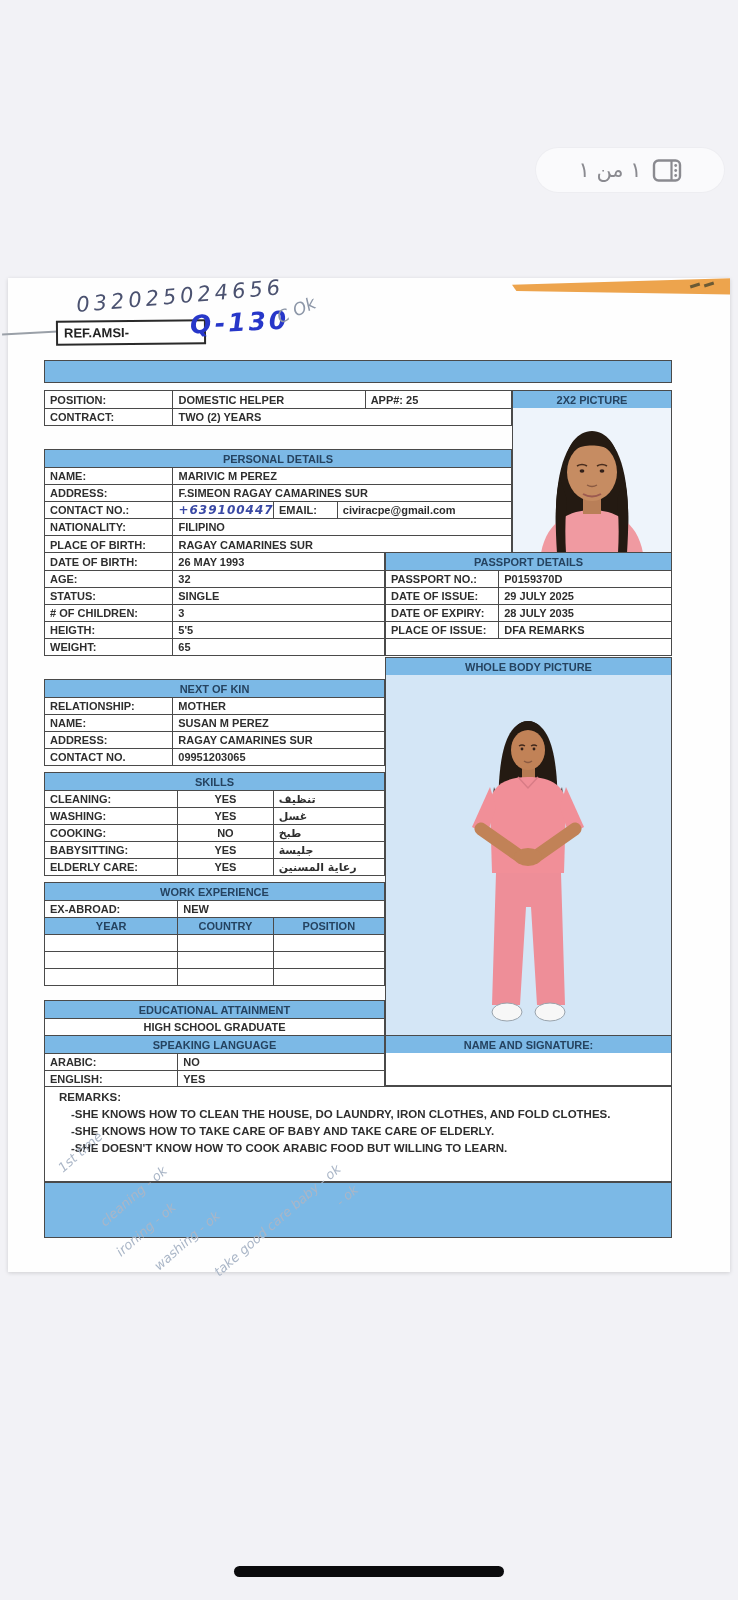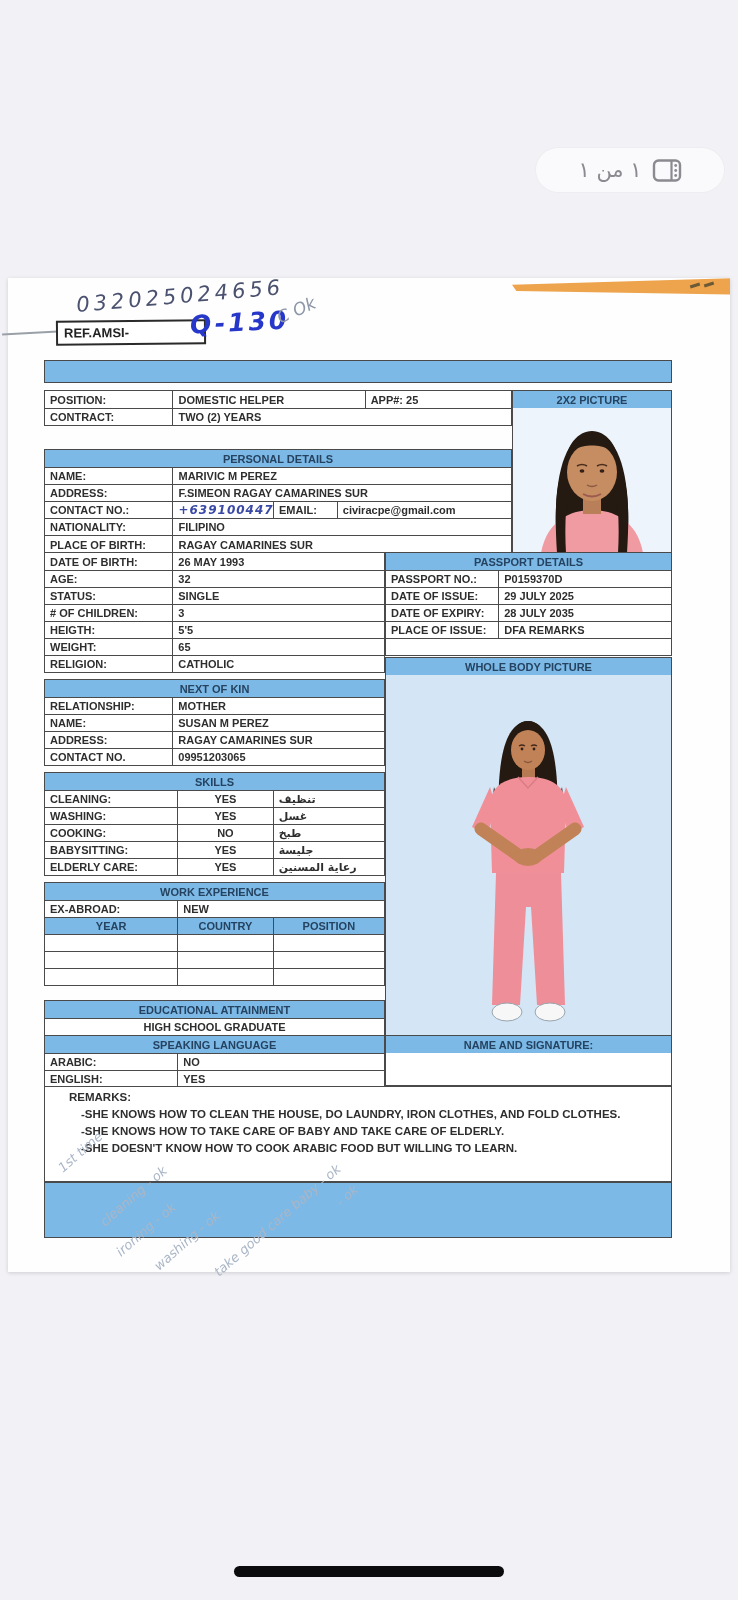--- a/index.html
+++ b/index.html
@@ -36,21 +36,21 @@
   .sec .hdrrow:first-child{border-top:none;}
   .band{background:#7cb9e6;}
   .center{justify-content:center;}
   .ar{justify-content:flex-end;font-family:"DejaVu Sans",sans-serif;font-weight:bold;font-size:11px;direction:rtl;}
   .w128{width:128px;}.w193{width:193px;}.w147{width:147px;}.w340{width:340px;}
   .w101{width:101px;}.w64{width:64px;}.w175{width:175px;}
   .w133{width:133px;}.w96{width:96px;}.w112{width:112px;}.w208{width:208px;}
   .w113{width:113px;}.w174{width:174px;}
   .hwphone{font-family:"DejaVu Sans",sans-serif;font-style:italic;color:#3a49a5;font-size:12px;font-weight:bold;letter-spacing:1px;}
   .photo{display:block;}
-  .remarks{padding:2px 24px;box-sizing:border-box;}
+  .remarks{padding:2px 14px;box-sizing:border-box;}
   .remarks .rl{font-weight:bold;font-size:11.5px;color:#2e2e2e;line-height:17px;white-space:nowrap;}
   .remarks .ind{padding-left:12px;}
 </style>
 </head>
 <body>
 
 <div class="pill">
   <span class="pill-text">١ من ١</span>
   <span style="display:flex;">
     <svg width="30" height="25" viewBox="0 0 30 25">
@@ -163,24 +163,20 @@
         <div class="c w128"># OF CHILDREN:</div>
         <div class="c" style="width:213px;">3</div>
       </div>
       <div class="r">
         <div class="c w128">HEIGTH:</div>
         <div class="c" style="width:213px;">5'5</div>
       </div>
       <div class="r">
         <div class="c w128">WEIGHT:</div>
         <div class="c" style="width:213px;">65</div>
-      </div>
-      <div class="r">
-        <div class="c w128">RELIGION:</div>
-        <div class="c" style="width:213px;">CATHOLIC</div>
       </div>
     </div>
 
     <div class="sec" style="left:341px;top:192px;width:287px;">
       <div class="hdrrow">PASSPORT DETAILS</div>
       <div class="r">
         <div class="c w113">PASSPORT NO.:</div>
         <div class="c w174">P0159370D</div>
       </div>
       <div class="r">

